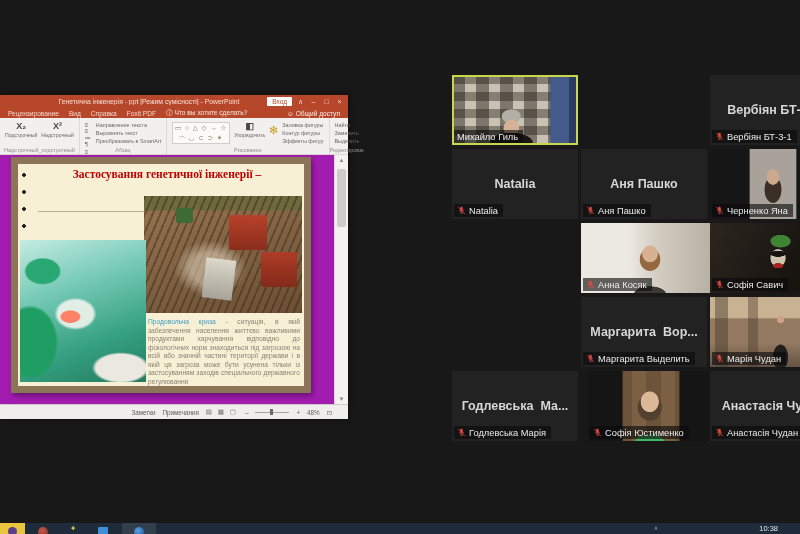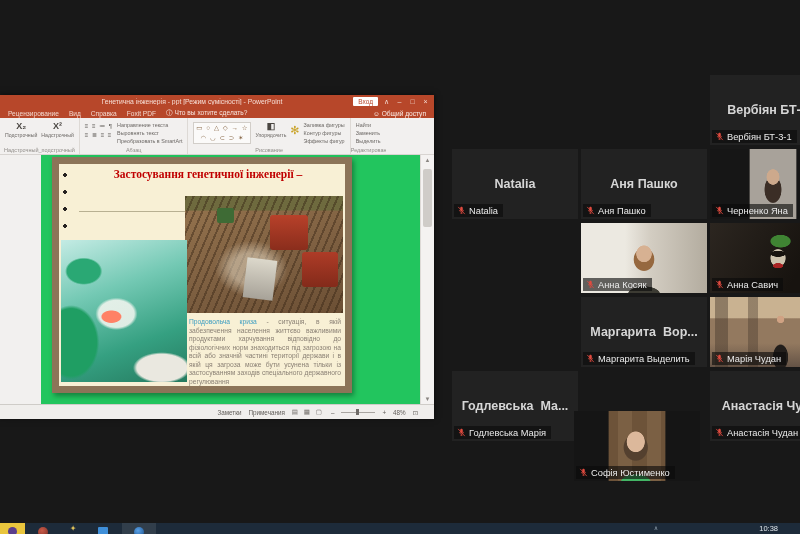--- a/index.html
+++ b/index.html
@@ -1,20 +1,20 @@
 <!DOCTYPE html>
 <html><head>
 <meta charset="utf-8">
 <style>
   html,body{margin:0;padding:0;background:#000;}
   #screen{position:relative;width:800px;height:534px;background:#181818;overflow:hidden;
           font-family:"Liberation Sans",sans-serif;-webkit-font-smoothing:antialiased;}
 
   
-  #ppt{position:absolute;left:0;top:95px;width:434px;height:323px;background:#f2f0ef;box-shadow:0 0 6px rgba(0,0,0,.6);}
+  #ppt{position:absolute;left:0;top:95px;width:348px;height:323px;background:#f2f0ef;box-shadow:0 0 6px rgba(0,0,0,.6);}
   .titlebar{position:relative;height:13px;background:#b7472a;}
   .wtitle{position:absolute;left:40px;right:90px;top:2.5px;text-align:center;font-size:6.8px;color:#f6ddd4;
           white-space:nowrap;overflow:hidden;}
   .signin{position:absolute;right:56px;top:2px;height:9px;line-height:9px;padding:0 5px;background:#ffffff;
           color:#b7472a;font-size:6.5px;border-radius:1px;}
   .wc{position:absolute;top:0;width:13px;height:13px;line-height:13px;text-align:center;font-size:7px;color:#f3d9d0;}
   .wc.c1{right:41px}.wc.c2{right:28px}.wc.c3{right:15px}.wc.c4{right:2px}
   .tabsrow{position:relative;height:10px;background:#b7472a;display:flex;align-items:center;gap:10px;
            padding:0 8px;font-size:6.6px;color:#f3d7cd;white-space:nowrap;}
   .tabsrow .tab{cursor:default;}
@@ -28,21 +28,21 @@
   .bigbtn{display:flex;flex-direction:column;align-items:center;justify-content:flex-start;font-size:5.2px;
           color:#6b6764;gap:1px;padding-top:1px;}
   .bigbtn .ic{font-size:9px;font-weight:bold;color:#4a4642;line-height:10px;}
   .miniicons{display:flex;flex-direction:column;gap:2px;padding-top:2px;font-size:6px;color:#5c5854;letter-spacing:1px;}
   .stack{display:flex;flex-direction:column;gap:2px;padding-top:2px;}
   .stack .row{font-size:5.4px;color:#6b6764;white-space:nowrap;}
   .shapesbox{width:56px;height:20px;margin-top:2px;background:#fbfaf9;border:1px solid #d2cec9;
              font-size:6.5px;color:#8a6a4a;line-height:10px;text-align:center;letter-spacing:1px;white-space:nowrap;overflow:hidden;}
   .sparkle{font-size:11px;color:#c9a227;padding-top:4px;}
 
-  .slidearea{position:relative;height:249px;background:#22c55e;margin-left:41px;}
+  .slidearea{position:relative;height:249px;background:#a21caf;}
   .scrollbar{position:absolute;right:0;top:0;bottom:0;width:13px;background:#f4f2f1;border-left:1px solid #ddd9d6;
              font-size:6px;color:#8a8682;text-align:center;}
   .scrollbar .thumb{position:absolute;left:2px;right:2px;top:14px;height:58px;background:#cfccc8;border-radius:2px;}
   .sarr{position:absolute;left:0;right:0;height:10px;line-height:10px;}
   .sarr.up{top:0}.sarr.dn{bottom:0}
 
   
   .slide{position:absolute;left:11px;top:2px;width:300px;height:236px;background:#8c7458;box-shadow:2px 3px 5px rgba(0,0,0,.35);}
   .slide-inner{position:absolute;left:7px;top:7px;right:7px;bottom:7px;background:#f8f0d5;overflow:hidden;}
   .dots{position:absolute;left:1px;top:4px;bottom:4px;width:10px;
@@ -287,20 +287,26 @@
       <span class="ztrack">
           <span class="zthumb"></span>
         </span>
       <span>+</span>
       <span>48%</span>
       <span>⊡</span>
     </div>
   </section>
 
   <div id="grid">
+      <div class="tile t0 speaking" style="left: 0px; top: 0px;">
+        <div class="vid"></div>
+        <div class="plabel">
+          <span>Михайло Гиль</span>
+        </div>
+      </div>
       <div class="tile t2" style="left: 258px; top: 0px;">
         <div class="bigname">Вербіян БТ-3-1</div>
         <div class="plabel">
           <span class="micoff">
             <svg viewBox="0 0 12 12" xmlns="http://www.w3.org/2000/svg">
               <path d="M6 1c-1 0-1.7.8-1.7 1.7v2.5c0 1 .7 1.7 1.7 1.7s1.7-.8 1.7-1.7V2.7C7.7 1.8 7 1 6 1z" fill="#e04a3f"></path>
               <path d="M3.2 5.2c0 1.6 1.2 2.9 2.8 2.9s2.8-1.3 2.8-2.9" fill="none" stroke="#e04a3f" stroke-width="0.9"></path>
               <path d="M6 8.1v1.6M4.7 9.9h2.6" stroke="#e04a3f" stroke-width="0.9"></path>
               <line x1="1.6" y1="1.2" x2="10.4" y2="10.8" stroke="#e04a3f" stroke-width="1.1"></line>
             </svg>
@@ -343,21 +349,21 @@
             <svg viewBox="0 0 12 12" xmlns="http://www.w3.org/2000/svg">
               <path d="M6 1c-1 0-1.7.8-1.7 1.7v2.5c0 1 .7 1.7 1.7 1.7s1.7-.8 1.7-1.7V2.7C7.7 1.8 7 1 6 1z" fill="#e04a3f"></path>
               <path d="M3.2 5.2c0 1.6 1.2 2.9 2.8 2.9s2.8-1.3 2.8-2.9" fill="none" stroke="#e04a3f" stroke-width="0.9"></path>
               <path d="M6 8.1v1.6M4.7 9.9h2.6" stroke="#e04a3f" stroke-width="0.9"></path>
               <line x1="1.6" y1="1.2" x2="10.4" y2="10.8" stroke="#e04a3f" stroke-width="1.1"></line>
             </svg>
           </span>
           <span>Черненко Яна</span>
         </div>
       </div>
-      <div class="tile t7" style="left: 129px; top: 148px;">
+      <div class="tile t7" style="left: 129px; top: 148px; padding-left: 12px;">
         <div class="vid"></div>
         <div class="plabel">
           <span class="micoff">
             <svg viewBox="0 0 12 12" xmlns="http://www.w3.org/2000/svg">
               <path d="M6 1c-1 0-1.7.8-1.7 1.7v2.5c0 1 .7 1.7 1.7 1.7s1.7-.8 1.7-1.7V2.7C7.7 1.8 7 1 6 1z" fill="#e04a3f"></path>
               <path d="M3.2 5.2c0 1.6 1.2 2.9 2.8 2.9s2.8-1.3 2.8-2.9" fill="none" stroke="#e04a3f" stroke-width="0.9"></path>
               <path d="M6 8.1v1.6M4.7 9.9h2.6" stroke="#e04a3f" stroke-width="0.9"></path>
               <line x1="1.6" y1="1.2" x2="10.4" y2="10.8" stroke="#e04a3f" stroke-width="1.1"></line>
             </svg>
           </span>
@@ -368,21 +374,21 @@
         <div class="vid"></div>
         <div class="plabel">
           <span class="micoff">
             <svg viewBox="0 0 12 12" xmlns="http://www.w3.org/2000/svg">
               <path d="M6 1c-1 0-1.7.8-1.7 1.7v2.5c0 1 .7 1.7 1.7 1.7s1.7-.8 1.7-1.7V2.7C7.7 1.8 7 1 6 1z" fill="#e04a3f"></path>
               <path d="M3.2 5.2c0 1.6 1.2 2.9 2.8 2.9s2.8-1.3 2.8-2.9" fill="none" stroke="#e04a3f" stroke-width="0.9"></path>
               <path d="M6 8.1v1.6M4.7 9.9h2.6" stroke="#e04a3f" stroke-width="0.9"></path>
               <line x1="1.6" y1="1.2" x2="10.4" y2="10.8" stroke="#e04a3f" stroke-width="1.1"></line>
             </svg>
           </span>
-          <span>Анна Савич</span>
+          <span>Софія Савич</span>
         </div>
       </div>
       <div class="tile t10" style="left: 129px; top: 222px;">
         <div class="bigname">Маргарита  Вор...</div>
         <div class="plabel">
           <span class="micoff">
             <svg viewBox="0 0 12 12" xmlns="http://www.w3.org/2000/svg">
               <path d="M6 1c-1 0-1.7.8-1.7 1.7v2.5c0 1 .7 1.7 1.7 1.7s1.7-.8 1.7-1.7V2.7C7.7 1.8 7 1 6 1z" fill="#e04a3f"></path>
               <path d="M3.2 5.2c0 1.6 1.2 2.9 2.8 2.9s2.8-1.3 2.8-2.9" fill="none" stroke="#e04a3f" stroke-width="0.9"></path>
               <path d="M6 8.1v1.6M4.7 9.9h2.6" stroke="#e04a3f" stroke-width="0.9"></path>
@@ -413,21 +419,21 @@
             <svg viewBox="0 0 12 12" xmlns="http://www.w3.org/2000/svg">
               <path d="M6 1c-1 0-1.7.8-1.7 1.7v2.5c0 1 .7 1.7 1.7 1.7s1.7-.8 1.7-1.7V2.7C7.7 1.8 7 1 6 1z" fill="#e04a3f"></path>
               <path d="M3.2 5.2c0 1.6 1.2 2.9 2.8 2.9s2.8-1.3 2.8-2.9" fill="none" stroke="#e04a3f" stroke-width="0.9"></path>
               <path d="M6 8.1v1.6M4.7 9.9h2.6" stroke="#e04a3f" stroke-width="0.9"></path>
               <line x1="1.6" y1="1.2" x2="10.4" y2="10.8" stroke="#e04a3f" stroke-width="1.1"></line>
             </svg>
           </span>
           <span>Годлевська Марія</span>
         </div>
       </div>
-      <div class="tile t13" style="left: 122px; top: 296px; margin-top: 40px;">
+      <div class="tile t13" style="left: 136px; top: 296px;">
         <div class="vid"></div>
         <div class="plabel">
           <span class="micoff">
             <svg viewBox="0 0 12 12" xmlns="http://www.w3.org/2000/svg">
               <path d="M6 1c-1 0-1.7.8-1.7 1.7v2.5c0 1 .7 1.7 1.7 1.7s1.7-.8 1.7-1.7V2.7C7.7 1.8 7 1 6 1z" fill="#e04a3f"></path>
               <path d="M3.2 5.2c0 1.6 1.2 2.9 2.8 2.9s2.8-1.3 2.8-2.9" fill="none" stroke="#e04a3f" stroke-width="0.9"></path>
               <path d="M6 8.1v1.6M4.7 9.9h2.6" stroke="#e04a3f" stroke-width="0.9"></path>
               <line x1="1.6" y1="1.2" x2="10.4" y2="10.8" stroke="#e04a3f" stroke-width="1.1"></line>
             </svg>
           </span>

